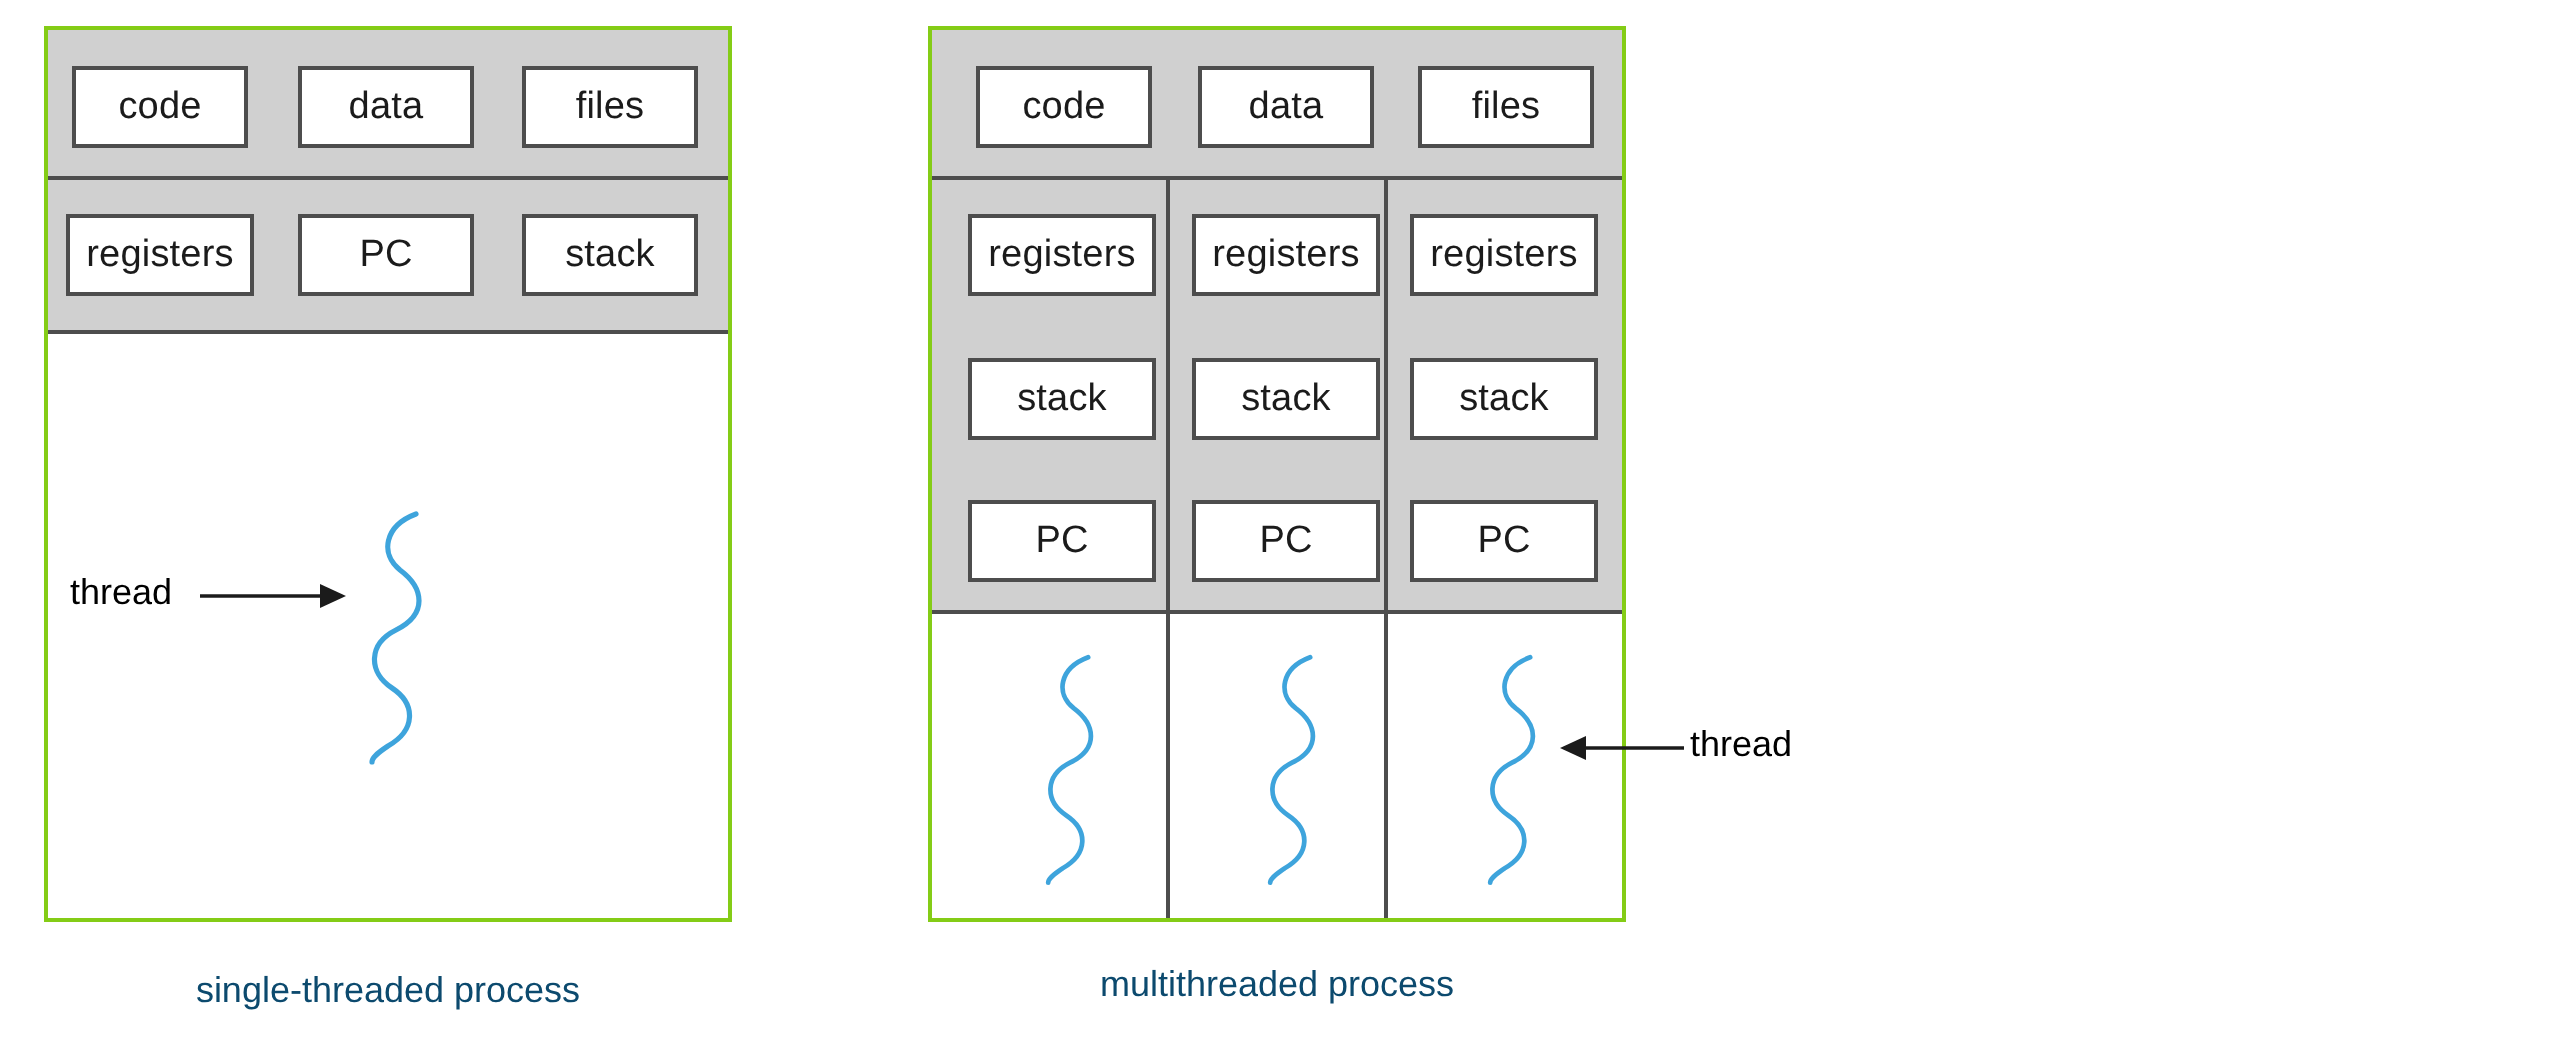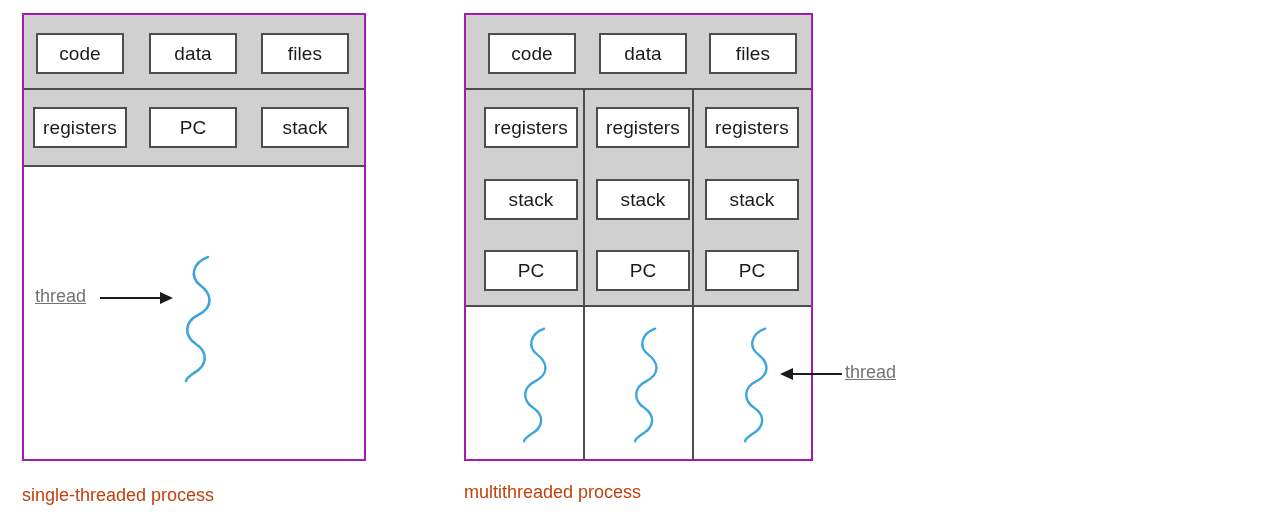--- a/index.html
+++ b/index.html
@@ -12,21 +12,21 @@
     height: 519px;
     position: relative;
     font-family: "Liberation Sans", sans-serif;
     overflow: hidden;
   }
 
   
   .diagram {
     position: absolute;
     box-sizing: border-box;
-    border: 2px solid #a21caf;
+    border: 2px solid #84cc16;
     background: #ffffff;
   }
 
   .gray-band {
     position: absolute;
     box-sizing: border-box;
     background: #d0d0d0;
     left: 0;
     right: 0;
   }
@@ -55,30 +55,30 @@
 
   .divider-v {
     position: absolute;
     width: 2px;
     background: #4d4d4d;
   }
 
   .caption {
     position: absolute;
     font-size: 18px;
-    color: #c2410c;
+    color: #0c4a6e;
+    text-align: center;
     white-space: nowrap;
   }
 
   .annot-label {
     position: absolute;
     font-size: 18px;
-    color: #737373;
+    color: #000000;
     white-space: nowrap;
-    text-decoration: underline;
   }
 
   .squiggle {
     position: absolute;
     pointer-events: none;
   }
 
   .arrow-svg {
     position: absolute;
     overflow: visible;

